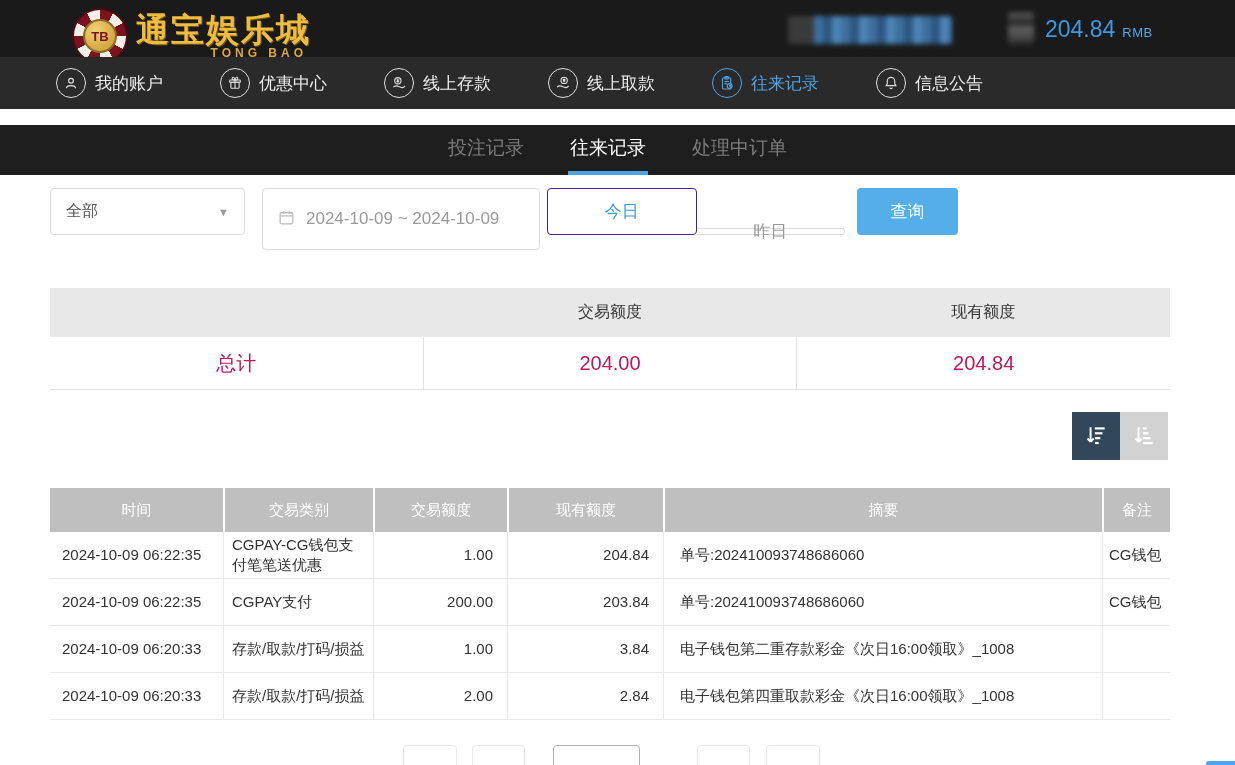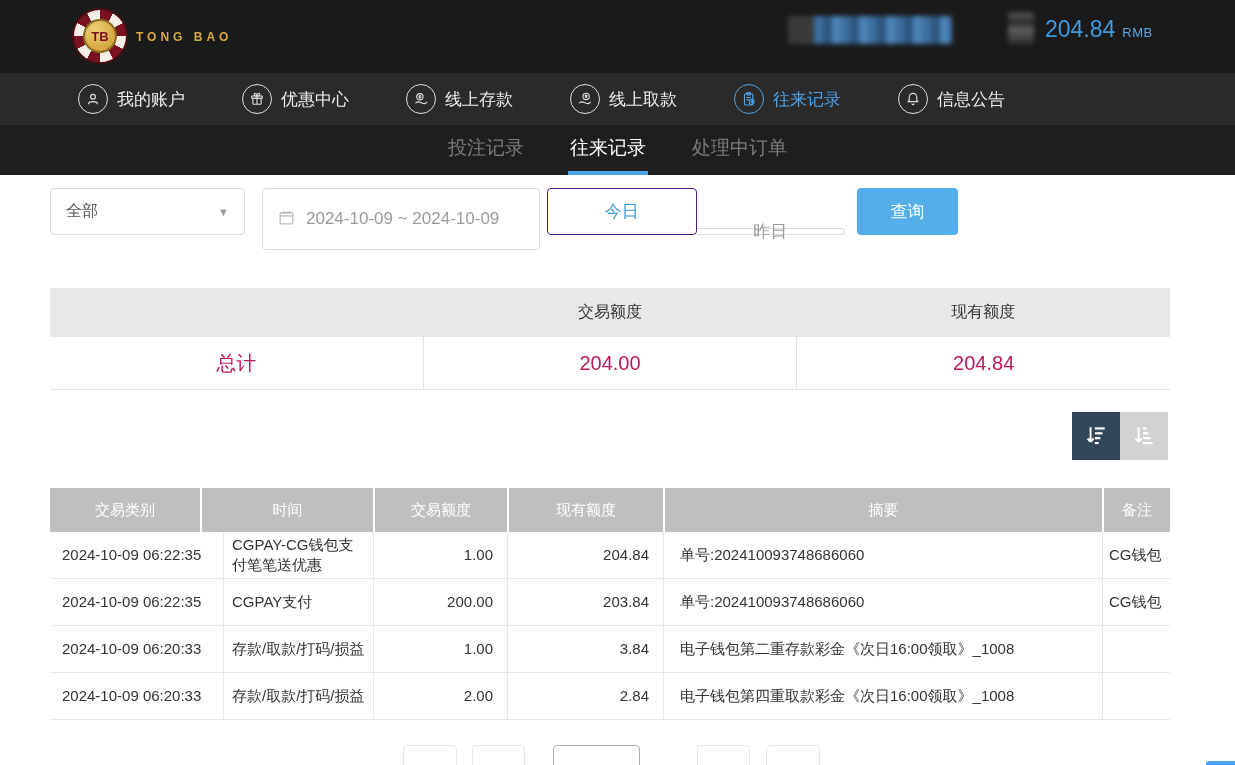--- a/index.html
+++ b/index.html
@@ -28,22 +28,22 @@
   .user-redacted .blue { flex:1; height:100%;
           background:repeating-linear-gradient(90deg,#3d6f9e 0 9px,#2c567f 9px 18px,#4d84b6 18px 27px); }
   .balance-icon-redacted { position:absolute; left:1008px; top:12px; width:26px; height:33px;
           border-radius:3px; filter:blur(2.5px);
           background:repeating-linear-gradient(180deg,#4a4a4a 0 7px,#2e2e2e 7px 14px,#5a5a5a 14px 21px); }
   .balance { position:absolute; left:1045px; top:16px; display:flex; align-items:baseline; gap:7px; }
   .balance-amount { font-size:23px; color:#3f9ae0; }
   .balance-currency { font-size:13px; color:#5aa6e0; letter-spacing:0.5px; }
 
   
-  .main-nav { position:absolute; top:73px; left:0; width:1235px; height:52px; background:#2a2a2a;
-          display:flex; align-items:center; padding-left:78px; gap:57px; }
+  .main-nav { position:absolute; top:57px; left:0; width:1235px; height:52px; background:#2a2a2a;
+          display:flex; align-items:center; padding-left:56px; gap:57px; }
   .nav-item { display:flex; align-items:center; gap:9px; color:#ededed; font-size:17px; cursor:pointer; }
   .nav-circle { width:30px; height:30px; border-radius:50%; border:1.6px solid #e0e0e0;
           display:flex; align-items:center; justify-content:center; }
   .nav-item svg { stroke:#e0e0e0; }
   .nav-item.active { color:#4da3e8; }
   .nav-item.active .nav-circle { border-color:#4da3e8; }
   .nav-item.active svg { stroke:#4da3e8; }
 
   
   .sub-nav { position:absolute; top:125px; left:0; width:1235px; height:50px; background:#1e1e1e;
@@ -126,20 +126,21 @@
 <body>
 
 <div class="page">
 
   <div class="top-header">
     <div class="logo">
       <div class="chip">
         <div class="chip-inner">TB</div>
       </div>
       <div class="logo-text">
+        <span class="logo-title">通宝娱乐城</span>
         <span class="logo-sub">TONG BAO</span>
       </div>
     </div>
     <div class="user-redacted">
       <div class="dark"></div>
       <div class="blue"></div>
     </div>
     <div class="balance-icon-redacted"></div>
     <div class="balance">
       <span class="balance-amount">204.84</span>
@@ -277,22 +278,22 @@
           <rect x="11" y="4" width="3.5" height="2" fill="#fff"></rect>
           <rect x="11" y="8.5" width="5" height="2" fill="#fff"></rect>
           <rect x="11" y="13" width="7" height="2" fill="#fff"></rect>
           <rect x="11" y="17.5" width="9" height="2" fill="#fff"></rect>
         </svg>
       </button>
     </div>
 
     <div class="records">
       <div class="rec-head">
+        <div class="cell c1">时间</div>
         <div class="cell c2">交易类别</div>
-        <div class="cell c1">时间</div>
         <div class="cell c3">交易额度</div>
         <div class="cell c4">现有额度</div>
         <div class="cell c5">摘要</div>
         <div class="cell c6">备注</div>
       </div>
       <div class="rec-row">
         <div class="cell c1">2024-10-09 06:22:35</div>
         <div class="cell c2">CGPAY-CG钱包支付笔笔送优惠</div>
         <div class="cell c3">1.00</div>
         <div class="cell c4">204.84</div>

